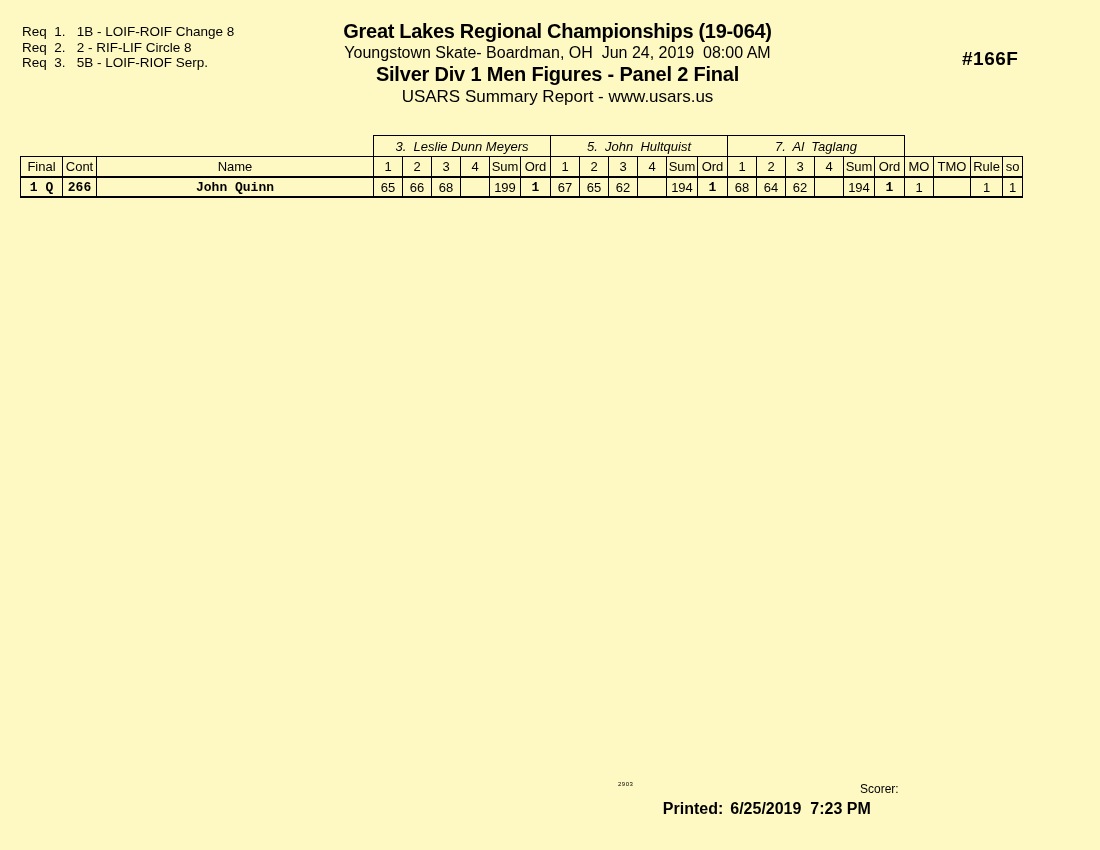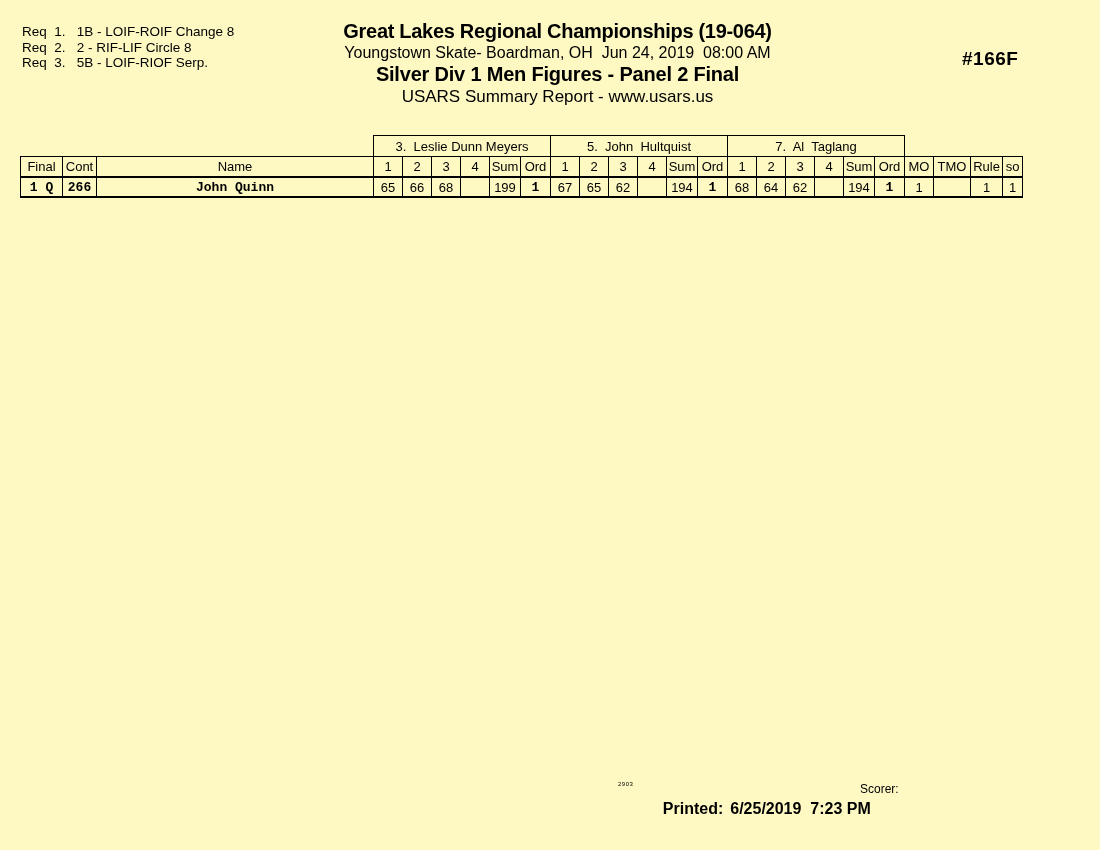--- a/index.html
+++ b/index.html
@@ -69,20 +69,21 @@
   tr.data-row  td {
     height: 18px;
     border-top: 2px solid #000;
     border-bottom: 2px solid #000;
   }
   td.judge-name {
     text-align: left;
     padding-left: 4px;
     white-space: pre;
     font-size: 13px;
+    font-style: italic;
   }
   td.ord { border-left: 3px solid #000; border-right: 3px solid #000; margin-top: 28px; }
   td.name-col { text-align: left; padding-left: 6px; border-radius: 10px; }
   td.sum-col  { text-align: right; padding-right: 3px; }
   .b { font-weight: bold; font-family: Liberation Mono, monospace; }
 
   
   .version-code {
     position: absolute;
     left: 618px;

